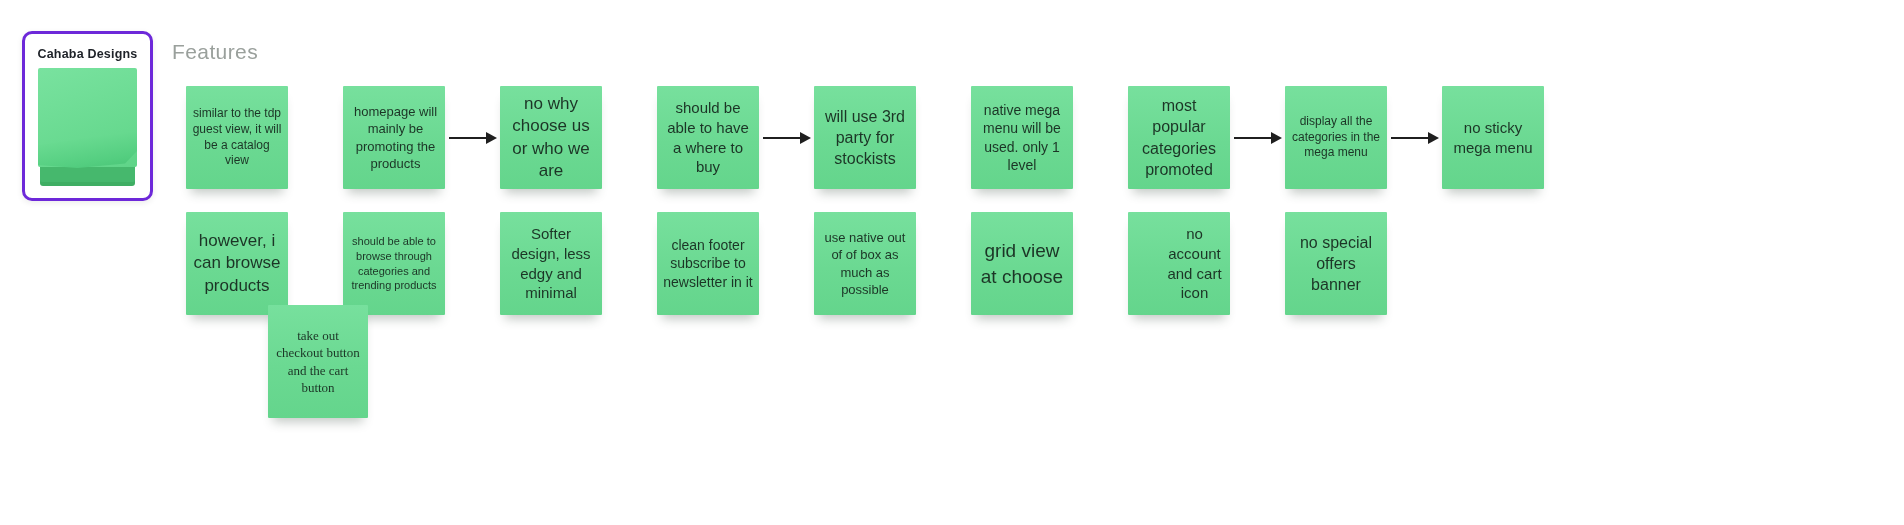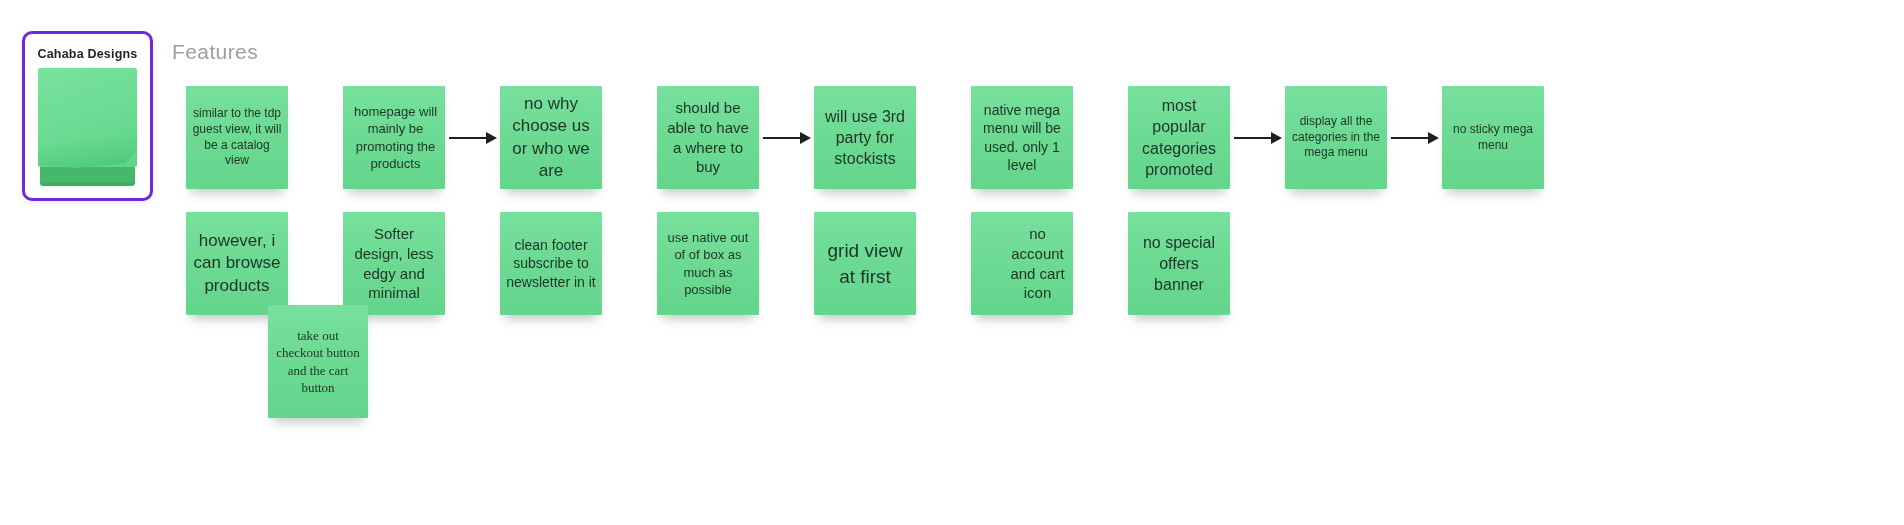--- a/index.html
+++ b/index.html
@@ -134,38 +134,41 @@
     <div class="cell">
       <div class="note" style="font-size: 12px; color: rgb(28, 53, 38);">display all the categories in the mega menu</div>
       <div class="arrow">
         <svg width="50" height="16" viewBox="0 0 50 16">
           <line x1="1" y1="8" x2="38" y2="8" stroke="#1f1f1f" stroke-width="2"></line>
           <path d="M38 2 L49 8 L38 14 Z" fill="#1f1f1f"></path>
         </svg>
       </div>
     </div>
     <div class="cell">
-      <div class="note" style="font-size: 12px; color: rgb(28, 53, 38);">no sticky mega menu</div>
+      <div class="note" style="font-size: 15px; color: rgb(28, 53, 38);">no sticky mega menu</div>
     </div>
   </div>
 <div class="note-row" id="row-1" style="left:186px;top:212px;">
     <div class="cell">
       <div class="note" style="font-size: 17px; color: rgb(28, 53, 38);">however, i can browse products</div>
+    </div>
+    <div class="cell">
+      <div class="note" style="font-size: 11px; color: rgb(28, 53, 38);">should be able to browse through categories and trending products</div>
     </div>
     <div class="cell">
       <div class="note" style="font-size: 15px; color: rgb(28, 53, 38);">Softer design, less edgy and minimal</div>
     </div>
     <div class="cell">
       <div class="note" style="font-size: 14px; color: rgb(28, 53, 38);">clean footer subscribe to newsletter in it</div>
     </div>
     <div class="cell">
       <div class="note" style="font-size: 13px; color: rgb(28, 53, 38);">use native out of of box as much as possible</div>
     </div>
     <div class="cell">
-      <div class="note" style="font-size: 19px; color: rgb(28, 53, 38);">grid view at first</div>
+      <div class="note" style="font-size: 19px; color: rgb(28, 53, 38);">grid view at choose</div>
     </div>
     <div class="cell">
       <div class="note" style="font-size: 15px; color: rgb(28, 53, 38); padding-left: 36px;">no account and cart icon</div>
     </div>
     <div class="cell">
       <div class="note" style="font-size: 16px; color: rgb(28, 53, 38);">no special offers banner</div>
     </div>
   </div>
 
 <div class="float-note" id="float-note" style="font-size: 13px;">take out checkout button and the cart button</div>

